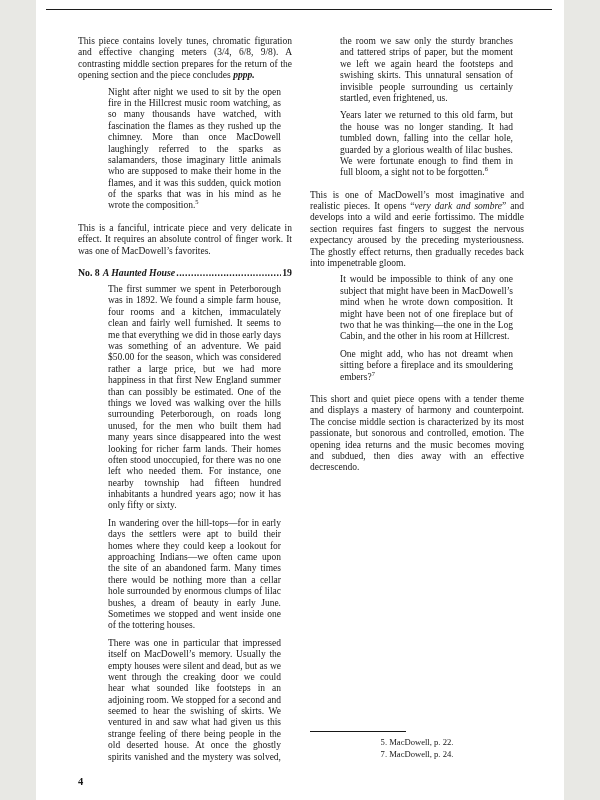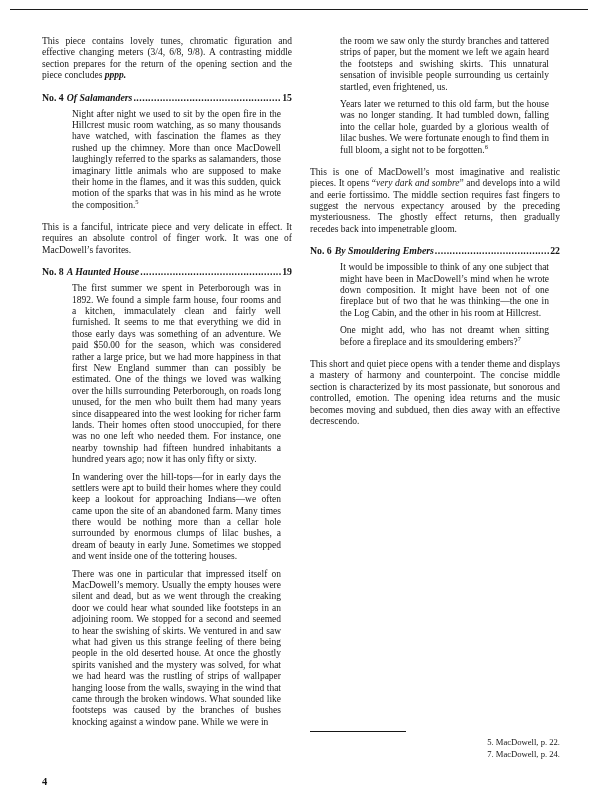--- a/index.html
+++ b/index.html
@@ -2,21 +2,21 @@
 <html><head>
 <meta charset="utf-8">
 <style>
   html, body {
     margin: 0;
     padding: 0;
     background: #e8e8e4;
   }
   .page {
     position: relative;
-    width: 600px;
+    width: 528px;
     height: 800px;
     margin: 0 auto;
     background: #ffffff;
     box-sizing: border-box;
     padding: 36px 40px 30px 42px;
     font-family: "Liberation Serif", "DejaVu Serif", serif;
     color: #161616;
   }
   .top-rule {
     position: absolute;
@@ -88,21 +88,21 @@
   }
   .fn-rule {
     width: 96px;
     height: 0;
     border-top: 1px solid #161616;
     margin-bottom: 5px;
   }
   .footnotes p {
     margin: 0 0 2px 0;
     font-size: 8.6px;
-    text-align: right;
+    text-align: center;
     line-height: 1.25;
   }
   .page-number {
     position: absolute;
     left: 42px;
     bottom: 13px;
     font-size: 10.5px;
     font-weight: bold;
   }
 </style>
@@ -110,26 +110,20 @@
 <body>
 
 <div class="page">
   <div class="top-rule"></div>
 
   <div class="columns">
 
     <div class="col">
       <p><span>This piece contains lovely tunes, chromatic figuration and effective changing meters (3/4, 6/8, 9/8). A contrasting middle section prepares for the return of the opening section and the piece concludes </span><span class="dynamic">pppp.</span></p>
 
-      <div class="entry-heading">
-        <span class="entry-number">No. 4</span>
-        <span class="entry-title">Of Salamanders</span>
-        <span class="dot-leader"></span>
-        <span class="entry-page">15</span>
-      </div>
 
       <blockquote class="quote">
         <p><span>Night after night we used to sit by the open fire in the Hillcrest music room watching, as so many thousands have watched, with fascination the flames as they rushed up the chimney. More than once MacDowell laughingly referred to the sparks as salamanders, those imaginary little animals who are supposed to make their home in the flames, and it was this sudden, quick motion of the sparks that was in his mind as he wrote the composition.</span><sup>5</sup></p>
       </blockquote>
 
       <p>This is a fanciful, intricate piece and very delicate in effect. It requires an absolute control of finger work. It was one of MacDowell’s favorites.</p>
 
       <div class="entry-heading">
         <span class="entry-number">No. 8</span>
         <span class="entry-title">A Haunted House</span>
@@ -145,26 +139,20 @@
     </div>
 
     <div class="col">
       <blockquote class="quote">
         <p>the room we saw only the sturdy branches and tattered strips of paper, but the moment we left we again heard the footsteps and swishing skirts. This unnatural sensation of invisible people surrounding us certainly startled, even frightened, us.</p>
         <p><span>Years later we returned to this old farm, but the house was no longer standing. It had tumbled down, falling into the cellar hole, guarded by a glorious wealth of lilac bushes. We were fortunate enough to find them in full bloom, a sight not to be forgotten.</span><sup>6</sup></p>
       </blockquote>
 
       <p><span>This is one of MacDowell’s most imaginative and realistic pieces. It opens “</span><span class="ital">very dark and sombre</span><span>” and develops into a wild and eerie fortissimo. The middle section requires fast fingers to suggest the nervous expectancy aroused by the preceding mysteriousness. The ghostly effect returns, then gradually recedes back into impenetrable gloom.</span></p>
 
-      <div class="entry-heading">
-        <span class="entry-number">No. 6</span>
-        <span class="entry-title">By Smouldering Embers</span>
-        <span class="dot-leader"></span>
-        <span class="entry-page">22</span>
-      </div>
 
       <blockquote class="quote">
         <p>It would be impossible to think of any one subject that might have been in MacDowell’s mind when he wrote down composition. It might have been not of one fireplace but of two that he was thinking—the one in the Log Cabin, and the other in his room at Hillcrest.</p>
         <p><span>One might add, who has not dreamt when sitting before a fireplace and its smouldering embers?</span><sup>7</sup></p>
       </blockquote>
 
       <p>This short and quiet piece opens with a tender theme and displays a mastery of harmony and counterpoint. The concise middle section is characterized by its most passionate, but sonorous and controlled, emotion. The opening idea returns and the music becomes moving and subdued, then dies away with an effective decrescendo.</p>
 
       <div class="footnotes">
         <div class="fn-rule"></div>

